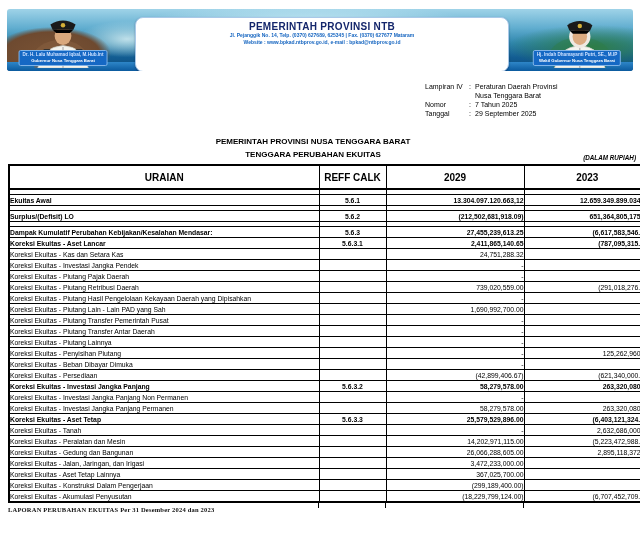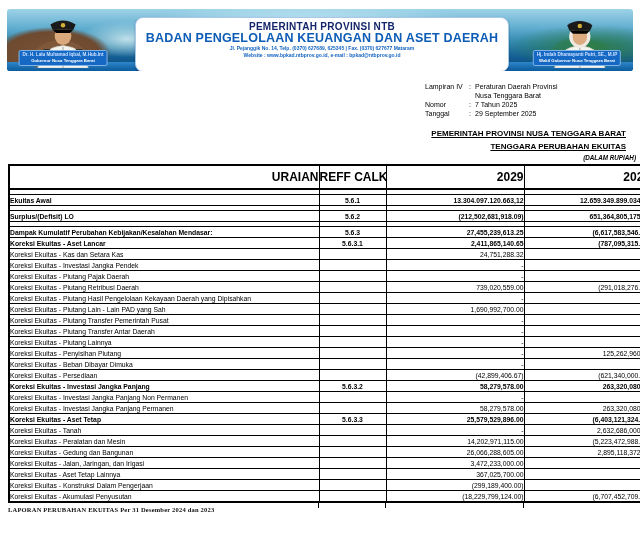--- a/index.html
+++ b/index.html
@@ -29,29 +29,29 @@
   .agency-parent{font-size:10px;font-weight:bold;color:#14266b;letter-spacing:.3px;line-height:10px;}
   .agency-name{font-size:12.5px;font-weight:bold;color:#0d5cb6;letter-spacing:.2px;line-height:13px;}
   .agency-addr,.agency-web{font-size:5px;font-weight:bold;color:#1565c0;line-height:6.5px;}
 
   
   .lampiran{position:absolute;left:425px;top:82px;font-size:7px;line-height:9px;
       display:grid;grid-template-columns:44px 6px auto;}
   .lampiran .val{white-space:pre-line;}
 
   
-  .doc-title{position:absolute;left:0;top:127px;width:626px;text-align:right;
-      font-size:8px;font-weight:bold;line-height:13px;text-decoration:underline;}
+  .doc-title{position:absolute;left:0;top:135px;width:626px;text-align:center;
+      font-size:8px;font-weight:bold;line-height:13px;}
   .rupiah-note{position:absolute;right:4px;top:154px;font-size:6.3px;font-weight:bold;font-style:italic;}
 
   
   #report-table{position:absolute;left:8px;top:164px;width:642px;border-collapse:collapse;
       table-layout:fixed;font-size:6.8px;border:2px solid #000;}
   #report-table th,#report-table td{border:1px solid #000;overflow:hidden;white-space:nowrap;padding:0;}
-  #report-table thead th{height:22px;font-size:12px;font-weight:bold;text-align:right;
+  #report-table thead th{height:22px;font-size:10px;font-weight:bold;text-align:center;
       border-bottom:2px solid #000;}
   tr.spacer td{height:4px;}
   tbody td{height:10px;}
   tr.bold{font-weight:bold;}
   .c-label{padding-left:3px;}
   .c-label.ind1{padding-left:10px;} .c-label.ind2{padding-left:18px;}
   .c-reff{text-align:center;font-weight:bold;}
   .c-num{text-align:right;padding-right:4px;}
   .c-num-last{padding-right:9px;}
   .stub{position:absolute;width:1px;height:5px;background:#000;top:503px;}
@@ -98,21 +98,20 @@
       <circle cx="34" cy="10" r="1.6" fill="#d4af37"></circle>
     </svg>
     <div class="cap-label">
       <div class="cap-name">Hj. Indah Dhamayanti Putri, SE., M.IP</div>
       <div class="cap-title">Wakil Gubernur Nusa Tenggara Barat</div>
     </div>
   </div>
 
   <div class="agency-box">
     <div class="agency-parent">PEMERINTAH PROVINSI NTB</div>
-    <div class="agency-name">BADAN PENGELOLAAN KEUANGAN DAN ASET DAERAH</div>
     <div class="agency-addr">Jl. Pejanggik No. 14, Telp. (0370) 627689, 625345 | Fax. (0370) 627677 Mataram</div>
     <div class="agency-web">Website : www.bpkad.ntbprov.go.id, e-mail : bpkad@ntbprov.go.id</div>
   </div>
 </div>
 
 <div class="lampiran">
   <span>Lampiran IV</span>
   <span>:</span>
   <span class="val">Peraturan Daerah Provinsi
 Nusa Tenggara Barat</span>

